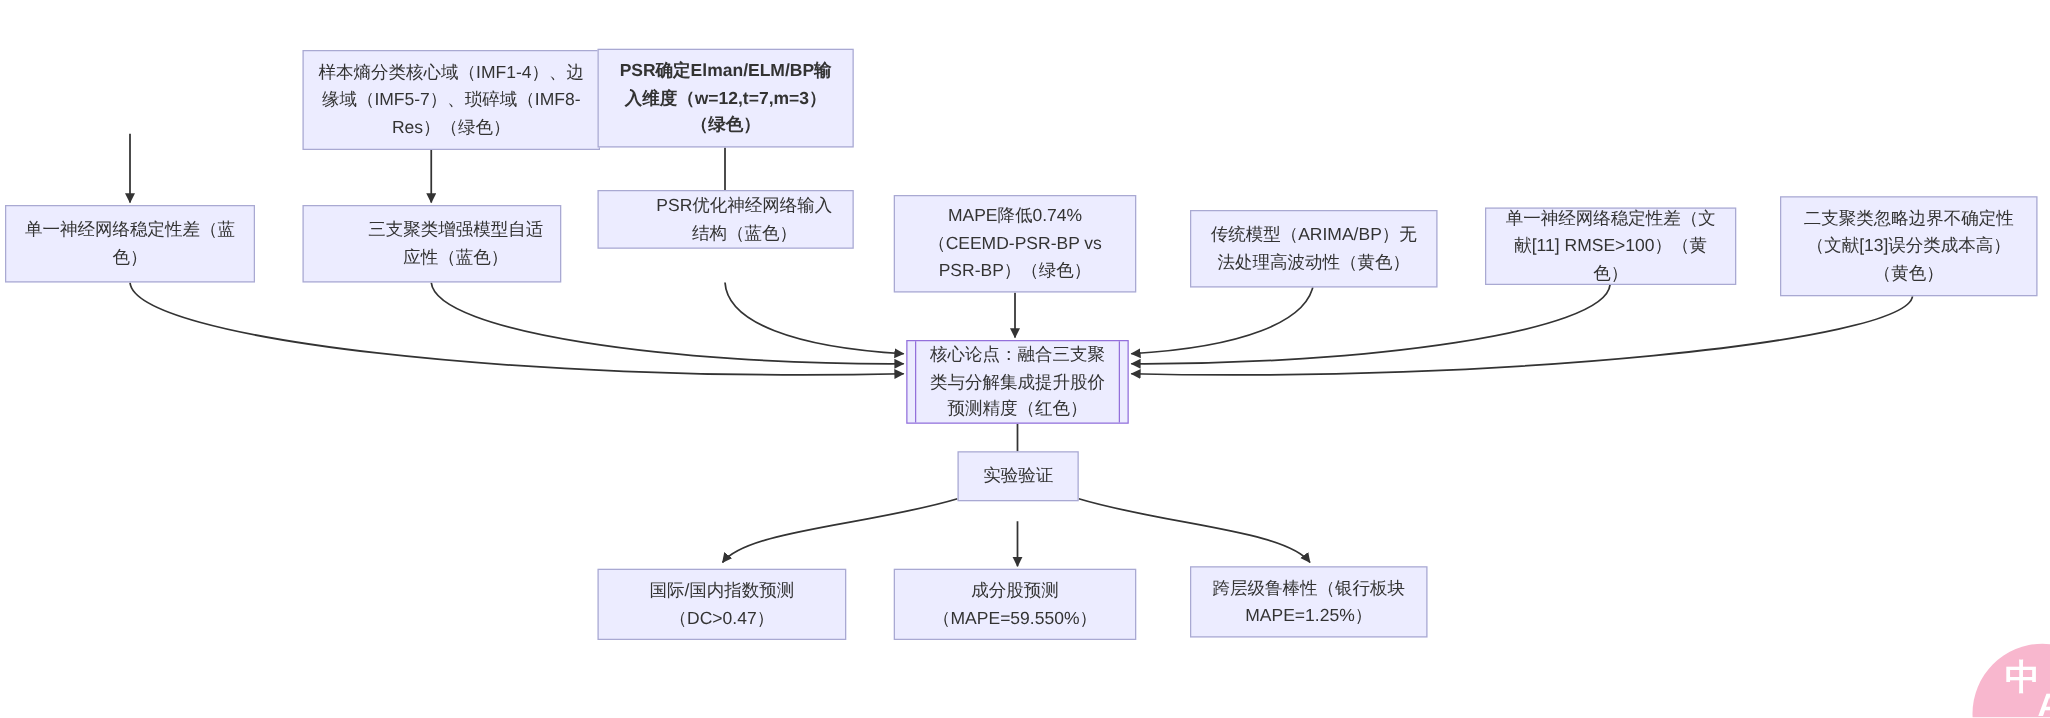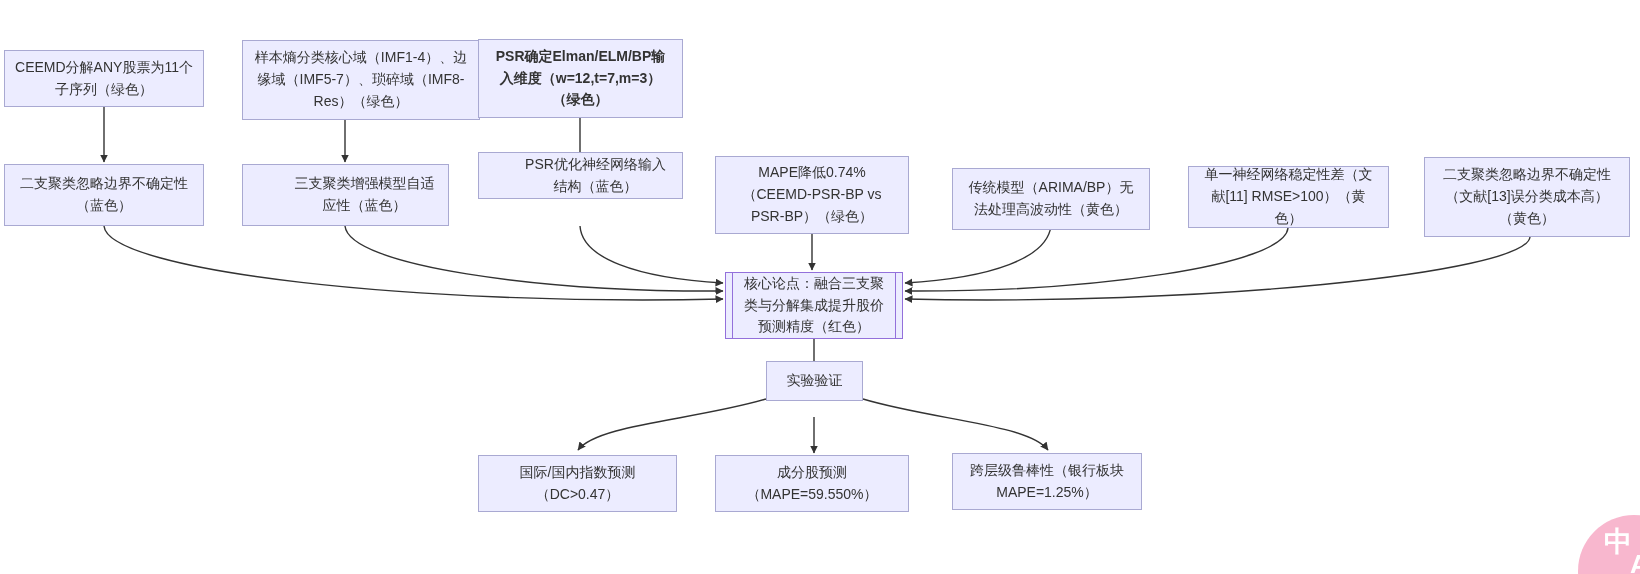--- a/index.html
+++ b/index.html
@@ -98,25 +98,24 @@
       <path d="M1530 237 C1526 274, 1190 306, 905 299" marker-end="url(#arrow)"></path>
 
       <path d="M814 339 L814 375" marker-end="url(#arrow)"></path>
 
       <path d="M766 399 C696 420, 598 424, 578 450" marker-end="url(#arrow)"></path>
       <path d="M814 417 L814 453" marker-end="url(#arrow)"></path>
       <path d="M863 399 C933 420, 1028 424, 1048 450" marker-end="url(#arrow)"></path>
     </g>
   </svg>
 
-  <div class="node" style="left:4px;top:50px;width:200px;height:57px;">CEEMD分解ANY股票为11个子序列（绿色）</div>
   <div class="node" style="left:242px;top:40px;width:238px;height:80px;">样本熵分类核心域（IMF1-4）、边缘域（IMF5-7）、琐碎域（IMF8-Res）（绿色）</div>
   <div class="node" style="left:478px;top:39px;width:205px;height:79px;font-weight:bold;">PSR确定Elman/ELM/BP输入维度（w=12,t=7,m=3）（绿色）</div>
 
-  <div class="node" style="left:4px;top:164px;width:200px;height:62px;">二支聚类忽略边界不确定性（蓝色）</div>
+  <div class="node" style="left:4px;top:164px;width:200px;height:62px;">单一神经网络稳定性差（蓝色）</div>
   <div class="node" style="left:242px;top:164px;width:207px;height:62px;padding-left:48px;">三支聚类增强模型自适应性（蓝色）</div>
   <div class="node" style="left:478px;top:152px;width:205px;height:47px;padding-left:40px;">PSR优化神经网络输入结构（蓝色）</div>
   <div class="node" style="left:715px;top:156px;width:194px;height:78px;">MAPE降低0.74%（CEEMD-PSR-BP vs PSR-BP）（绿色）</div>
   <div class="node" style="left:952px;top:168px;width:198px;height:62px;">传统模型（ARIMA/BP）无法处理高波动性（黄色）</div>
   <div class="node" style="left:1188px;top:166px;width:201px;height:62px;">单一神经网络稳定性差（文献[11] RMSE&gt;100）（黄色）</div>
   <div class="node" style="left:1424px;top:157px;width:206px;height:80px;">二支聚类忽略边界不确定性（文献[13]误分类成本高）（黄色）</div>
 
   <div class="node node-core" style="left:725px;top:272px;width:178px;height:67px;">核心论点：融合三支聚类与分解集成提升股价预测精度（红色）</div>
 
   <div class="node" style="left:766px;top:361px;width:97px;height:40px;">实验验证</div>

